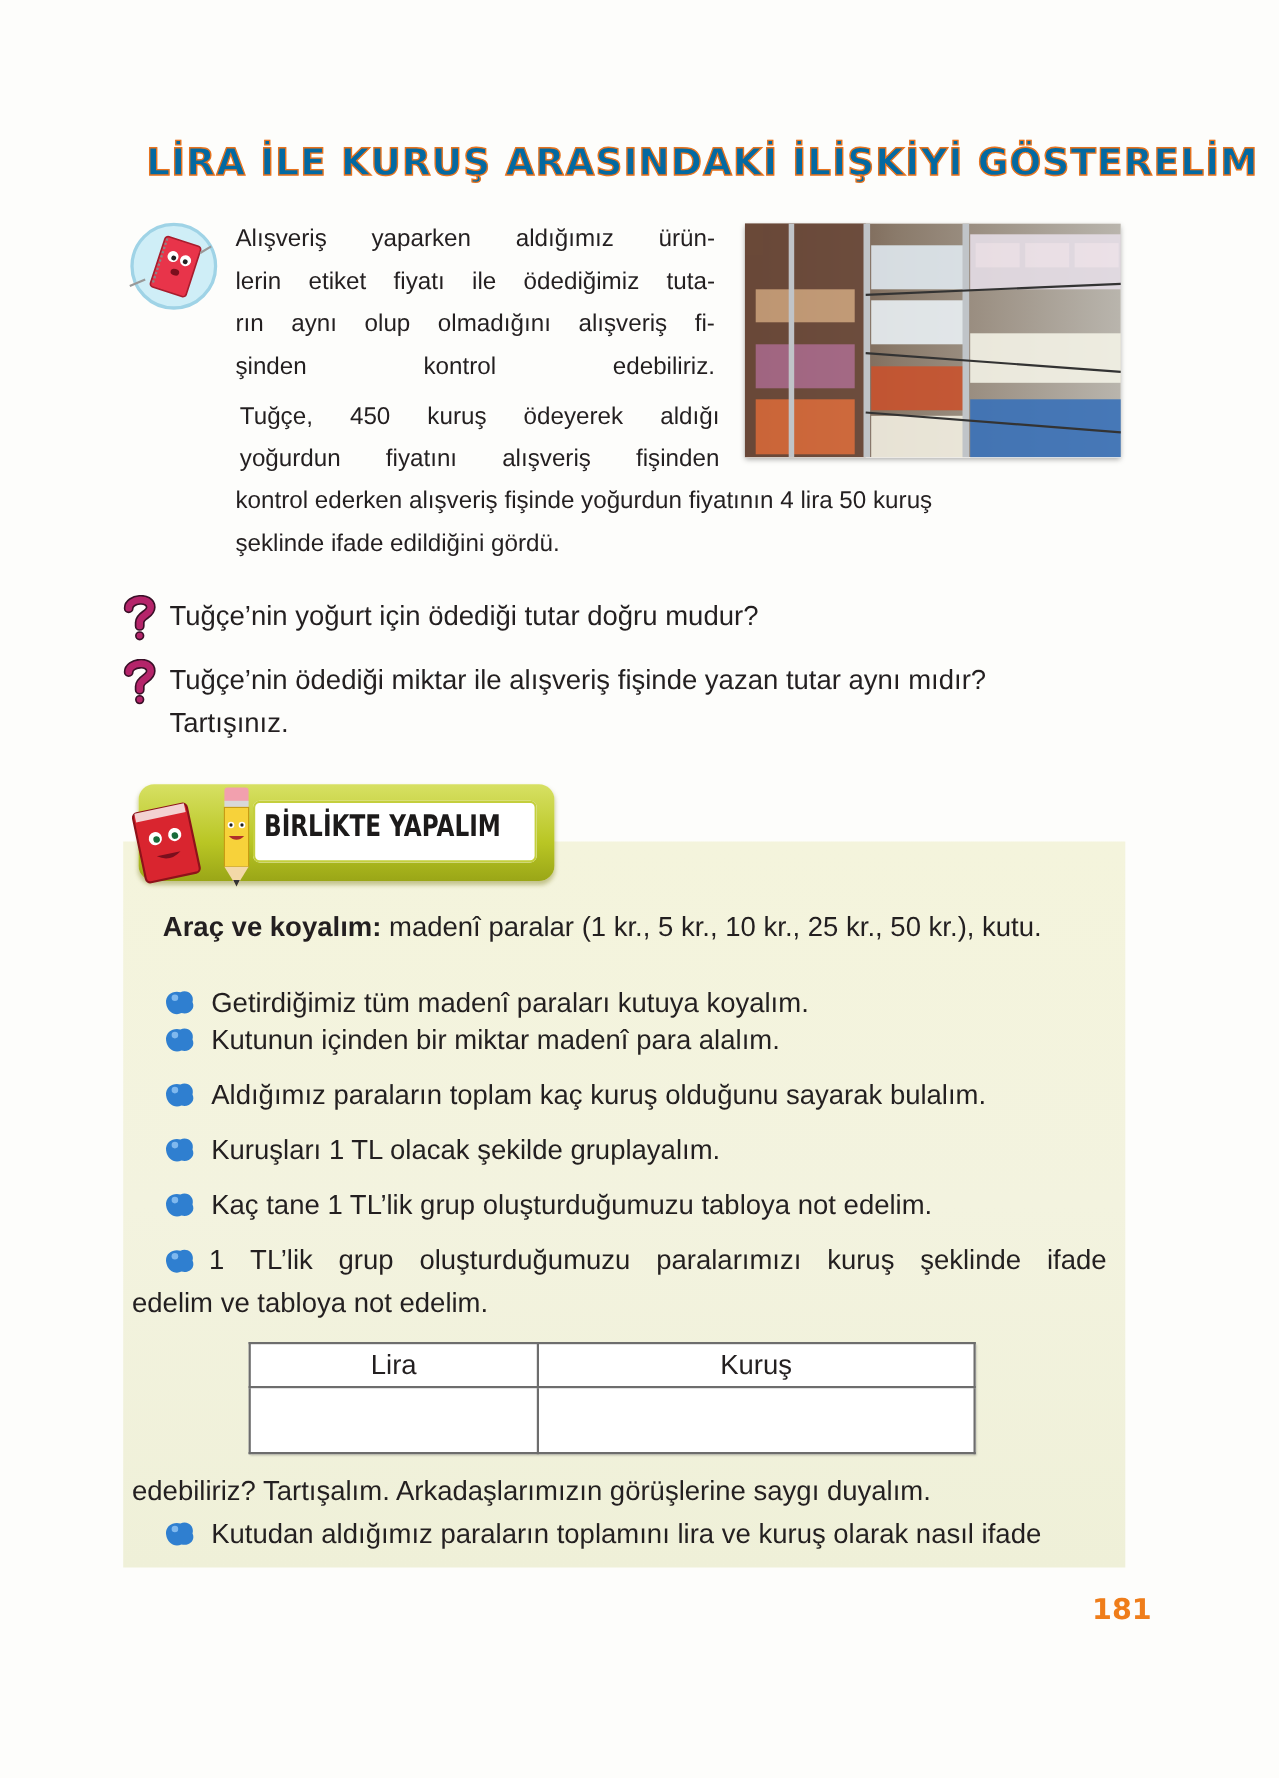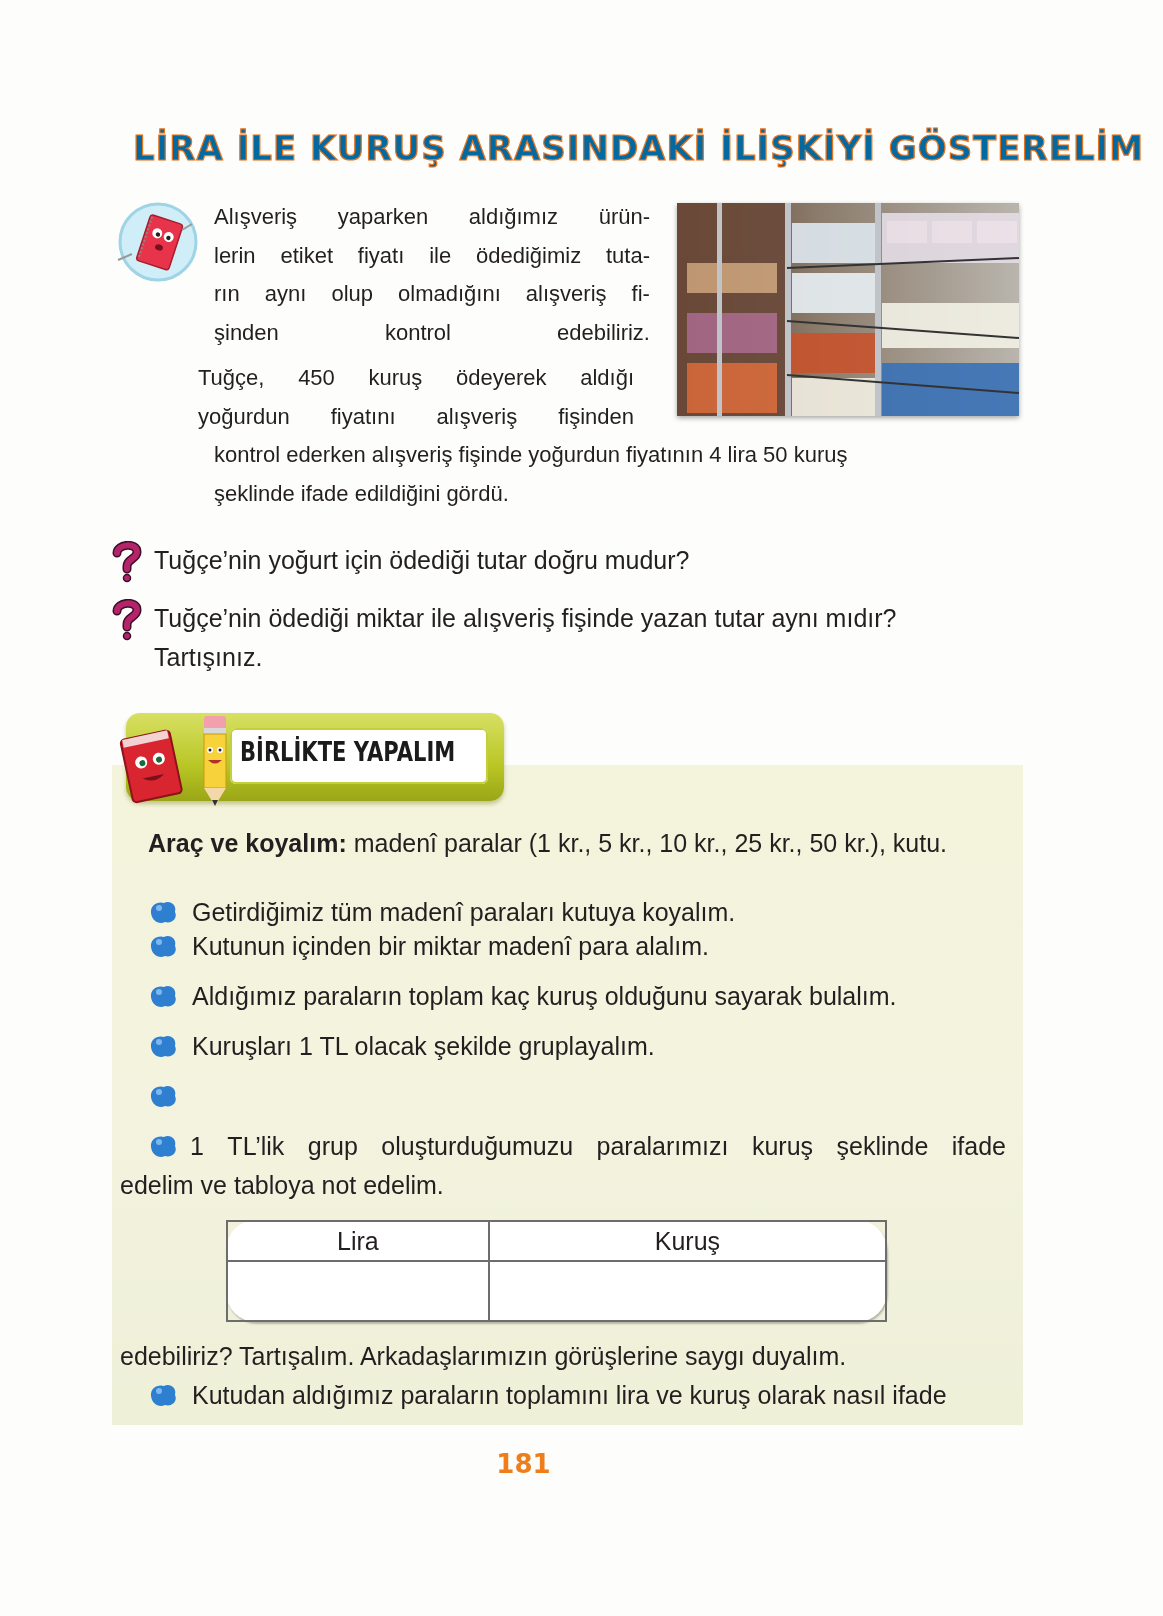--- a/index.html
+++ b/index.html
@@ -80,31 +80,30 @@
     .bullet {
       display: inline-block; width: 30px; height: 26px; vertical-align: -4px; margin-right: 14px;
     }
     .wrap-step { position: absolute; left: 120px; width: 886px; font-size: 25px; line-height: 38.5px; }
 
     table.note-table {
       position: absolute; left: 226px; top: 1220px;
       width: 661px; border-collapse: collapse;
       background: #ffffff;
       box-shadow: 1px 2px 2px rgba(0,0,0,0.25);
-      border-radius: 30px;
     }
     table.note-table th, table.note-table td {
       border: 2px solid #6d6d6d;
       font-weight: normal; font-size: 25px; text-align: center;
     }
     table.note-table th { height: 36px; }
     table.note-table td { height: 56px; }
 
     .page-number {
-      position: absolute; left: 0; width: 1047px; top: 1449px; text-align: center;
+      position: absolute; left: 0; width: 1047px; top: 1449px; text-align: right;
       font-family: "DejaVu Sans", sans-serif; font-weight: bold;
       font-size: 26px; color: #ef7d1a;
     }
   </style>
 </head>
 <body>
 
 <div class="page-title">LİRA İLE KURUŞ ARASINDAKİ İLİŞKİYİ GÖSTERELİM</div>
 
 <svg class="intro-icon" viewBox="0 0 86 86">
@@ -179,21 +178,21 @@
     <span>rın</span>
     <span>aynı</span>
     <span>olup</span>
     <span>olmadığını</span>
     <span>alışveriş</span>
     <span>fi-</span>
   </div>
   <span class="line">şinden kontrol edebiliriz.</span>
 </div>
 
-<div class="para" style="left:198px; top:359px; width:436px;">
+<div class="para" style="left:218px; top:359px; width:436px;">
   <div class="justify-line">
     <span>Tuğçe,</span>
     <span>450</span>
     <span>kuruş</span>
     <span>ödeyerek</span>
     <span>aldığı</span>
   </div>
   <div class="justify-line">
     <span>yoğurdun</span>
     <span>fiyatını</span>
@@ -280,21 +279,21 @@
 <div class="step" style="top:1027px;">
   <svg class="bullet" viewBox="0 0 30 26">
       <path d="M3 14 C2 6 10 2 16 4 C22 1 29 6 27 13 C30 19 24 25 17 23 C11 26 4 22 3 14 Z" fill="#2f7fd0"></path>
       <circle cx="11" cy="9" r="3" fill="#7fb8ee"></circle>
     </svg><span>Kuruşları 1 TL olacak şekilde gruplayalım.</span>
 </div>
 <div class="step" style="top:1077px;">
   <svg class="bullet" viewBox="0 0 30 26">
       <path d="M3 14 C2 6 10 2 16 4 C22 1 29 6 27 13 C30 19 24 25 17 23 C11 26 4 22 3 14 Z" fill="#2f7fd0"></path>
       <circle cx="11" cy="9" r="3" fill="#7fb8ee"></circle>
-    </svg>
+    </svg><span>Kaç tane 1 TL’lik grup oluşturduğumuzu tabloya not edelim.</span>
 </div>
 
 <div class="wrap-step" style="top:1127px;">
   <div class="justify-line" style="padding-left:28px;">
     <span style="display:flex; align-items:center;">
       <svg class="bullet" style="margin-right:12px;" viewBox="0 0 30 26">
           <path d="M3 14 C2 6 10 2 16 4 C22 1 29 6 27 13 C30 19 24 25 17 23 C11 26 4 22 3 14 Z" fill="#2f7fd0"></path>
           <circle cx="11" cy="9" r="3" fill="#7fb8ee"></circle>
         </svg>
         <span>1</span>

